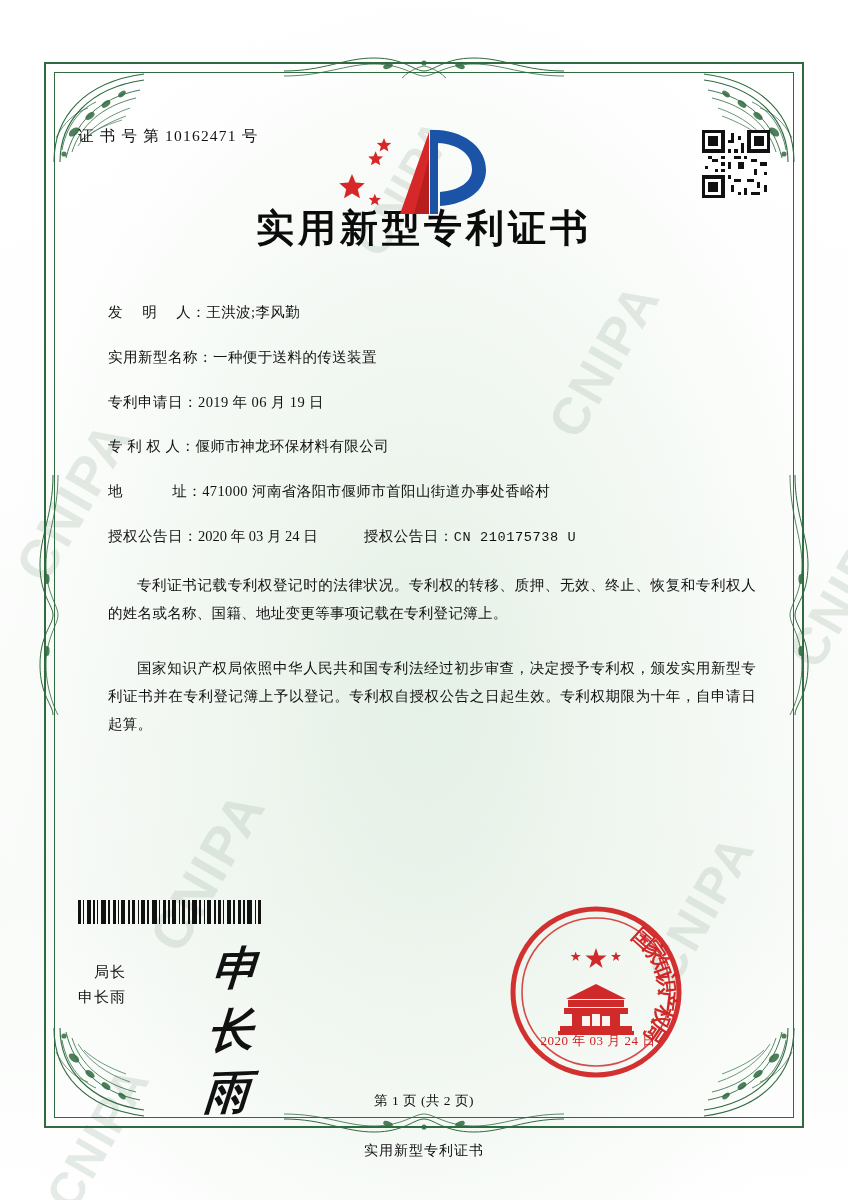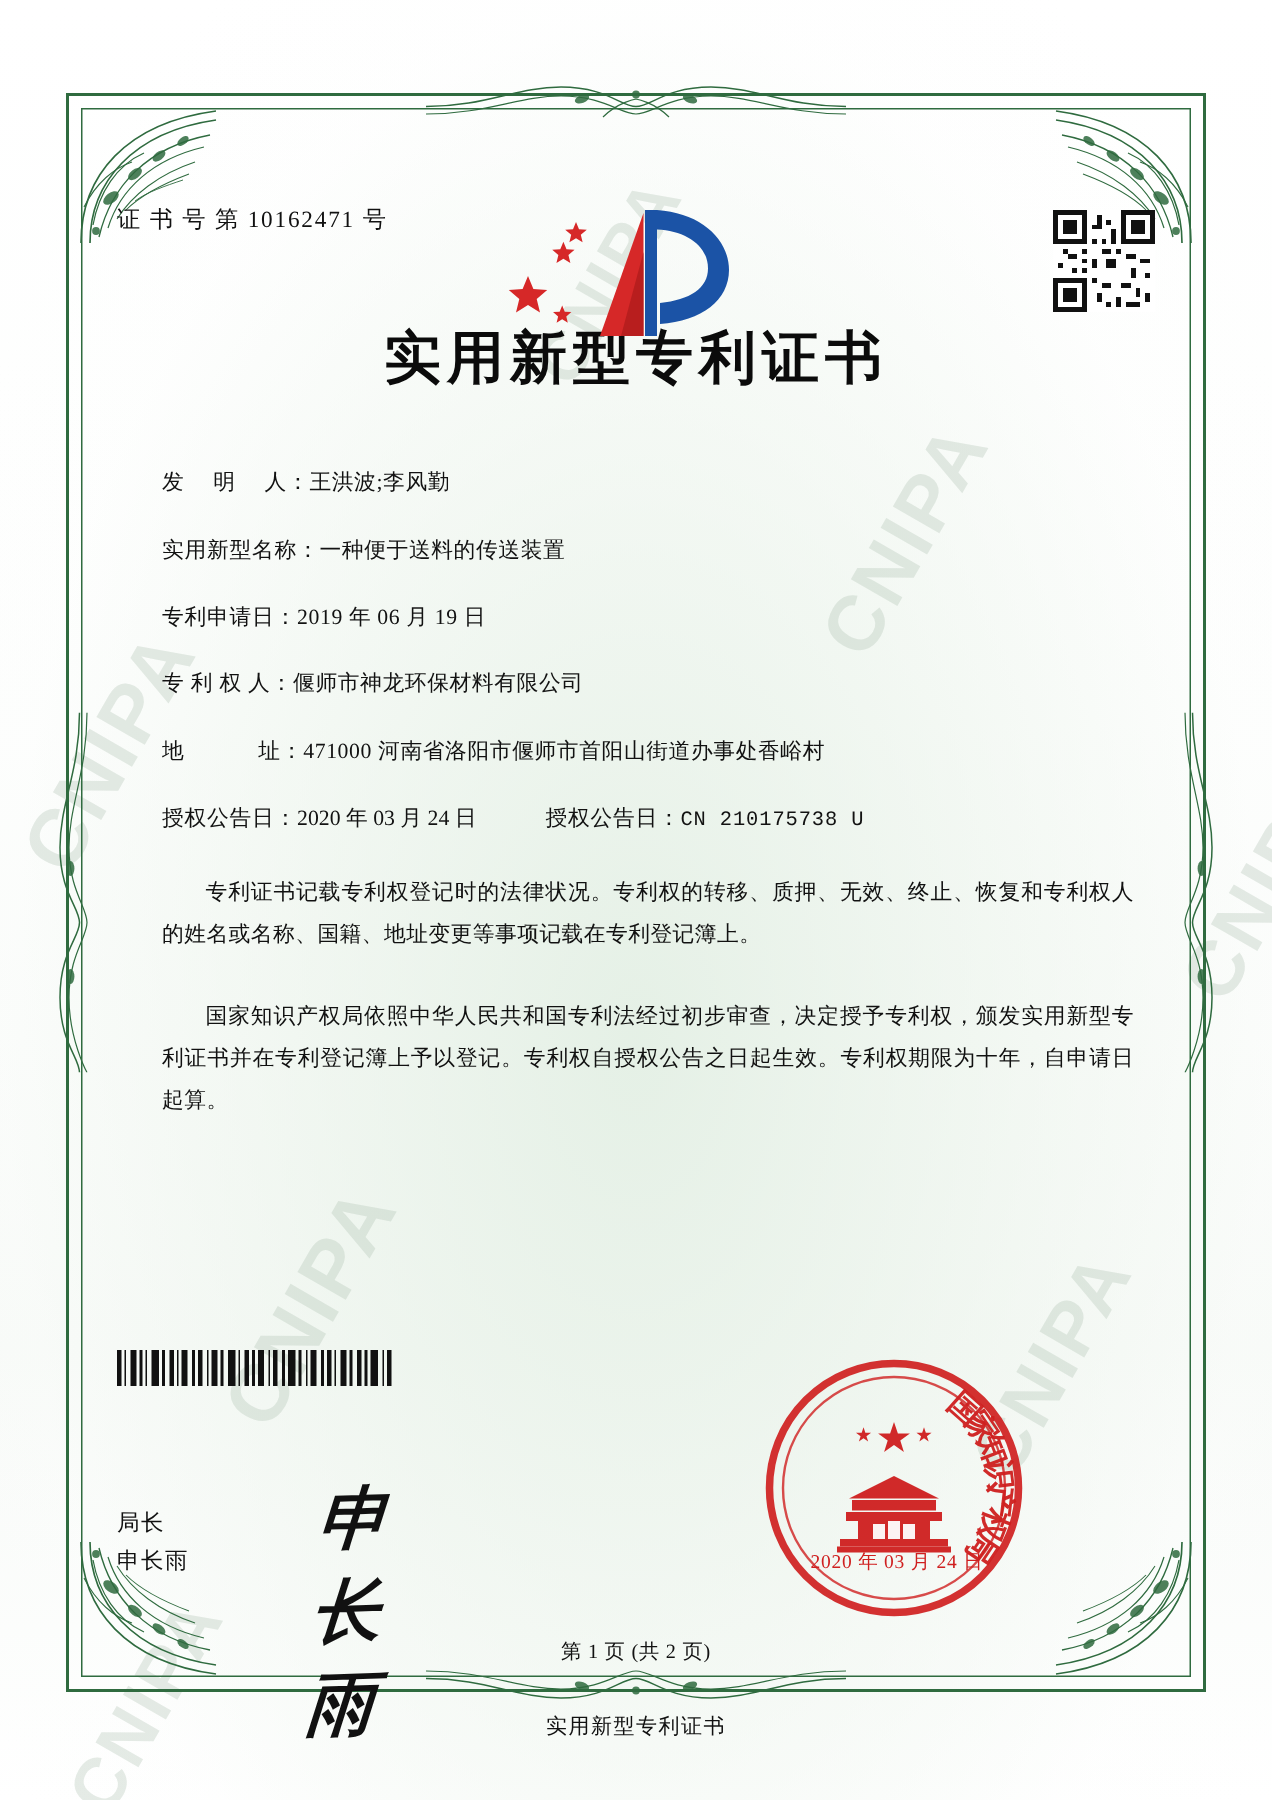--- a/index.html
+++ b/index.html
@@ -50,21 +50,21 @@
     position: absolute;
     left: 8px; top: 8px; right: 8px; bottom: 8px;
     border: 1px solid #2f6b3f;
   }
   .corner-svg { position: absolute; }
   .edge-svg { position: absolute; }
 
   
   .content {
     position: absolute;
-    left: 78px; top: 112px; right: 78px;
+    left: 78px; top: 102px; right: 78px;
   }
 
   .cert-no {
     font-size: 15.5px;
     color: #111;
     letter-spacing: 1.2px;
     margin-top: 24px;
   }
 
   .logo-wrap {
@@ -139,21 +139,21 @@
     top: 900px;
     width: 218px;
     height: 24px;
     display: flex;
     align-items: stretch;
     overflow: hidden;
   }
   .barcode i { display: block; height: 100%; background: #111; }
 
   
-  .sig-block { position: absolute; left: 78px; top: 1004px; }
+  .sig-block { position: absolute; left: 78px; top: 960px; text-align: right; }
   .sig-label { font-size: 15px; letter-spacing: 1px; color: #111; line-height: 1.65; }
   .sig-script {
     position: absolute;
     left: 130px;
     top: -22px;
     font-family: "Liberation Serif", serif;
     font-size: 46px;
     font-weight: bold;
     font-style: italic;
     color: #111;

